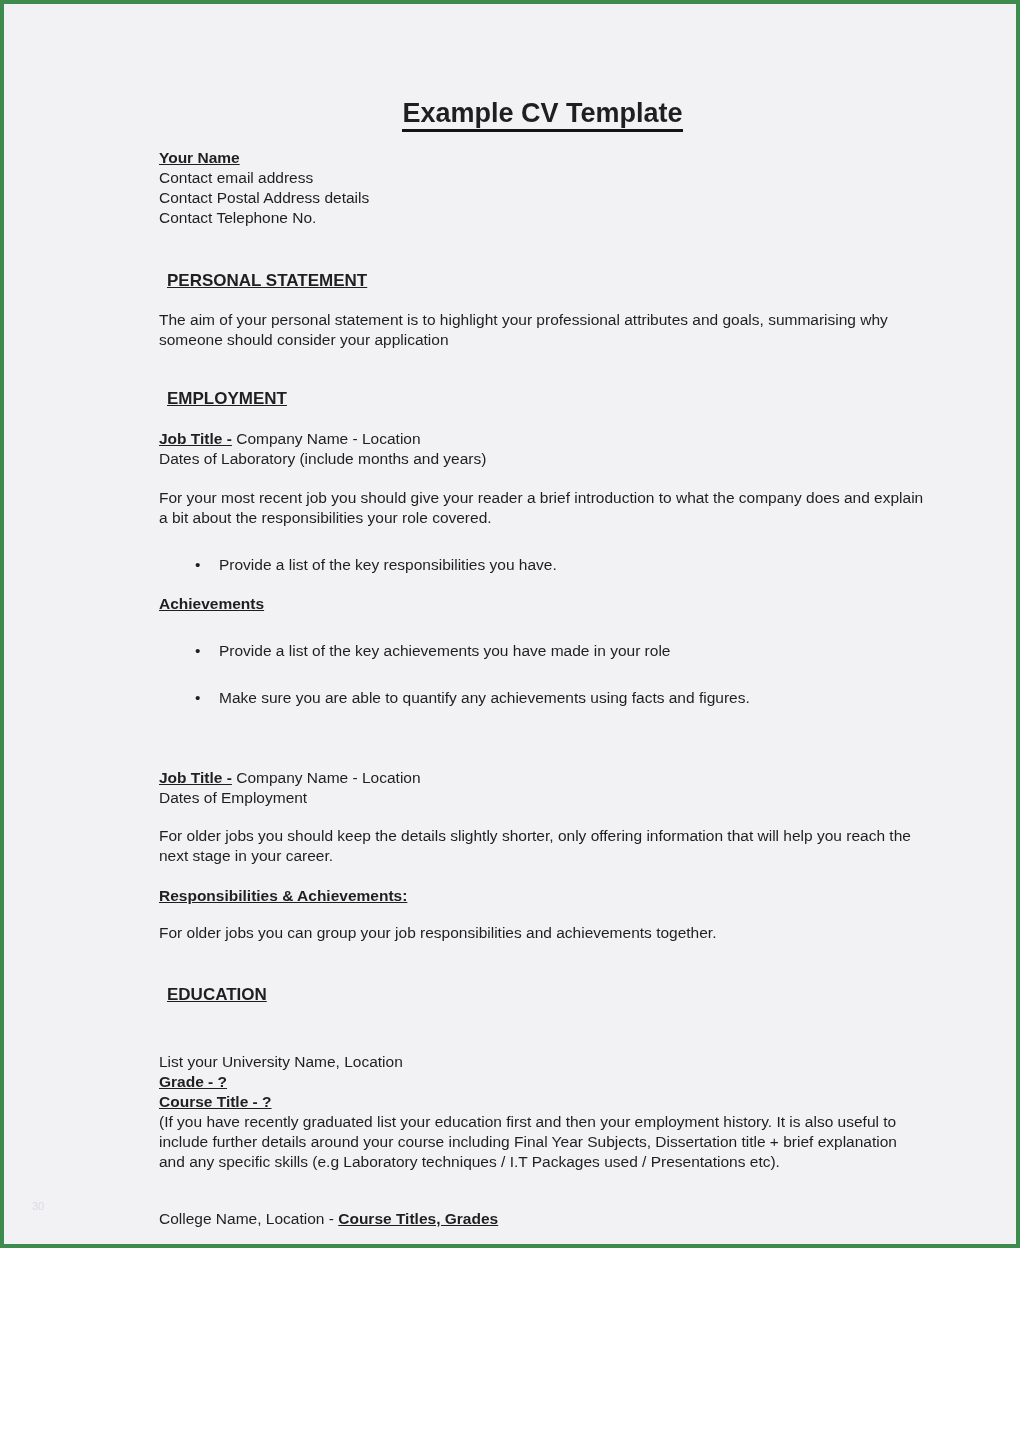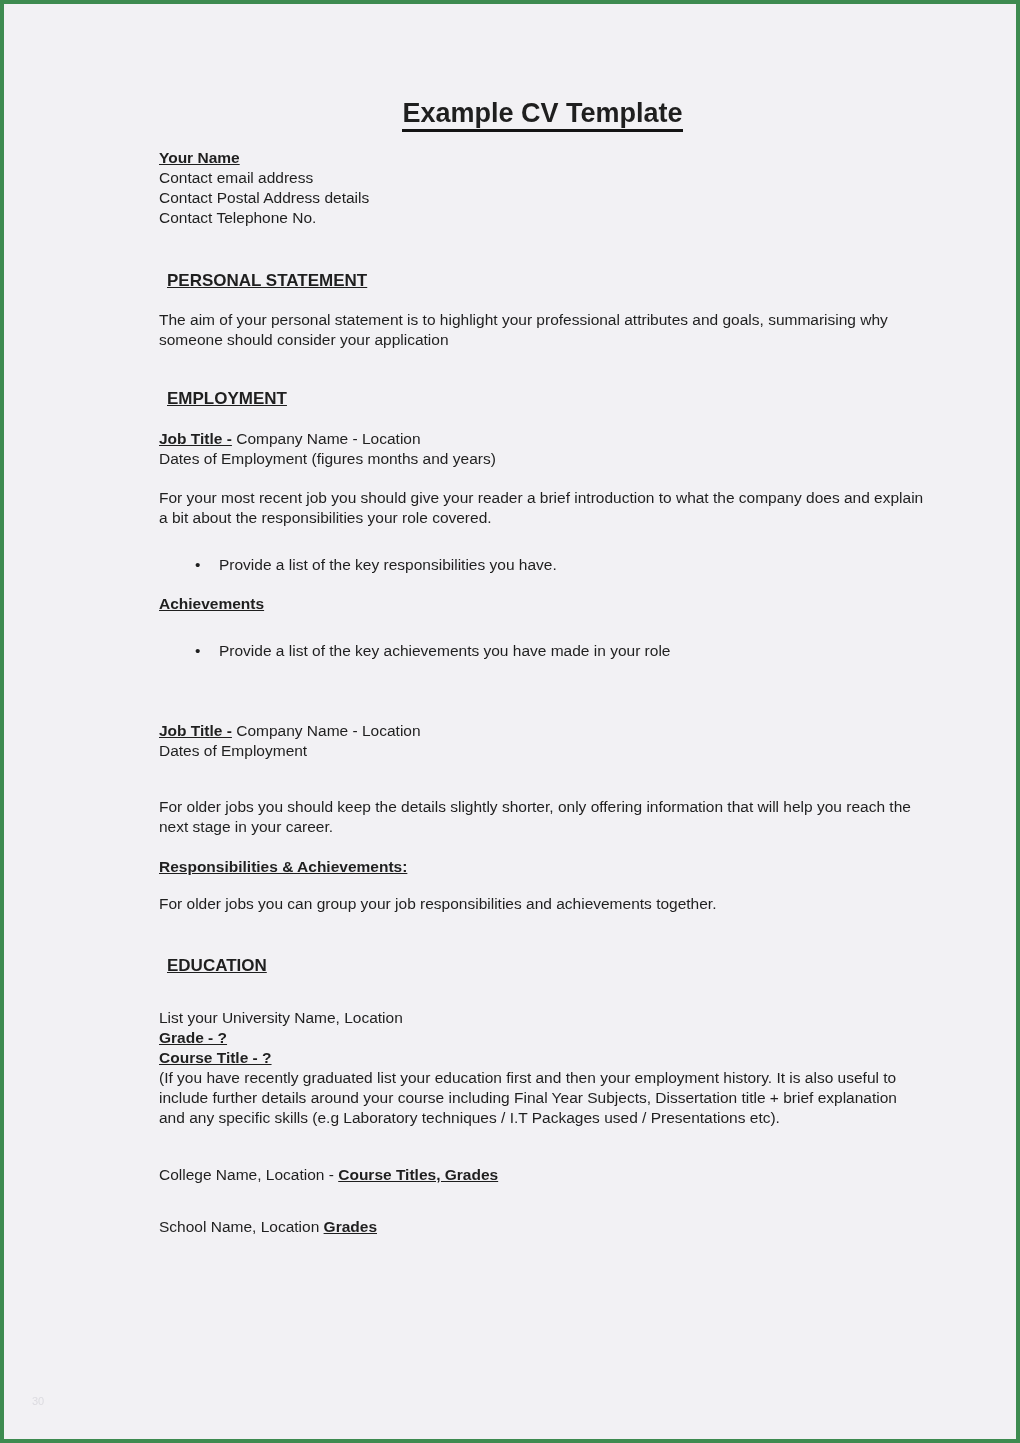--- a/index.html
+++ b/index.html
@@ -1,20 +1,20 @@
 <!DOCTYPE html>
 <html><head>
 <meta charset="utf-8">
 <style>
   html, body { margin: 0; padding: 0; }
   body { background: #ffffff; }
 
   .page {
     width: 1020px;
-    height: 1443px;
+    height: 1248px;
     box-sizing: border-box;
     border: 4px solid #3e8b50;
     background: #f2f1f4;
     font-family: "Liberation Sans", sans-serif;
     font-size: 15.5px;
     line-height: 20px;
     color: #1f1f1f;
     padding: 94px 90px 0 155px;
     position: relative;
     overflow: hidden;
@@ -47,26 +47,26 @@
 
   .bullets { margin: 0; padding: 0; list-style: none; }
   .bullets li { position: relative; padding-left: 60px; margin-top: 27px; }
   .bullets li::before {
     content: "\2022";
     position: absolute;
     left: 36px;
     top: 0;
   }
   .mt17 { margin-top: 17px; }
-  .mt18 { margin-top: 36px; }
+  .mt18 { margin-top: 18px; }
   .mt19 { margin-top: 19px; }
   .mt20 { margin-top: 20px; }
   .mt37 { margin-top: 37px; }
   .mt38 { margin-top: 38px; }
-  .mt39 { margin-top: 32px; }
+  .mt39 { margin-top: 47px; }
   .mt41 { margin-top: 41px; }
   .mt42 { margin-top: 42px; }
   .mt60 { margin-top: 60px; }
 
   .pagenum {
     position: absolute;
     left: 28px;
     bottom: 32px;
     font-size: 11px;
     line-height: 12px;
@@ -88,34 +88,35 @@
   </div>
 
   <h2 class="section-heading mt42">PERSONAL STATEMENT</h2>
 
   <p class="mt19">The aim of your personal statement is to highlight your professional attributes and goals, summarising why someone should consider your application</p>
 
   <h2 class="section-heading mt38">EMPLOYMENT</h2>
 
   <div class="mt20">
     <p><span class="b">Job Title -</span><span> Company Name - Location</span></p>
-    <p>Dates of Employment (figures months and years)</p>
+    <p>Dates of Laboratory (include months and years)</p>
   </div>
 
   <p class="mt19">For your most recent job you should give your reader a brief introduction to what the company does and explain a bit about the responsibilities your role covered.</p>
 
 
   <ul class="bullets mt20">
     <li>Provide a list of the key responsibilities you have.</li>
   </ul>
 
   <p class="b mt19">Achievements</p>
 
   <ul class="bullets">
     <li>Provide a list of the key achievements you have made in your role</li>
+    <li>Make sure you are able to quantify any achievements using facts and figures.</li>
   </ul>
 
   <div class="mt60">
     <p><span class="b">Job Title -</span><span> Company Name - Location</span></p>
     <p>Dates of Employment</p>
   </div>
 
   <p class="mt18">For older jobs you should keep the details slightly shorter, only offering information that will help you reach the next stage in your career.</p>
 
   <p class="b mt20">Responsibilities &amp; Achievements:</p>

